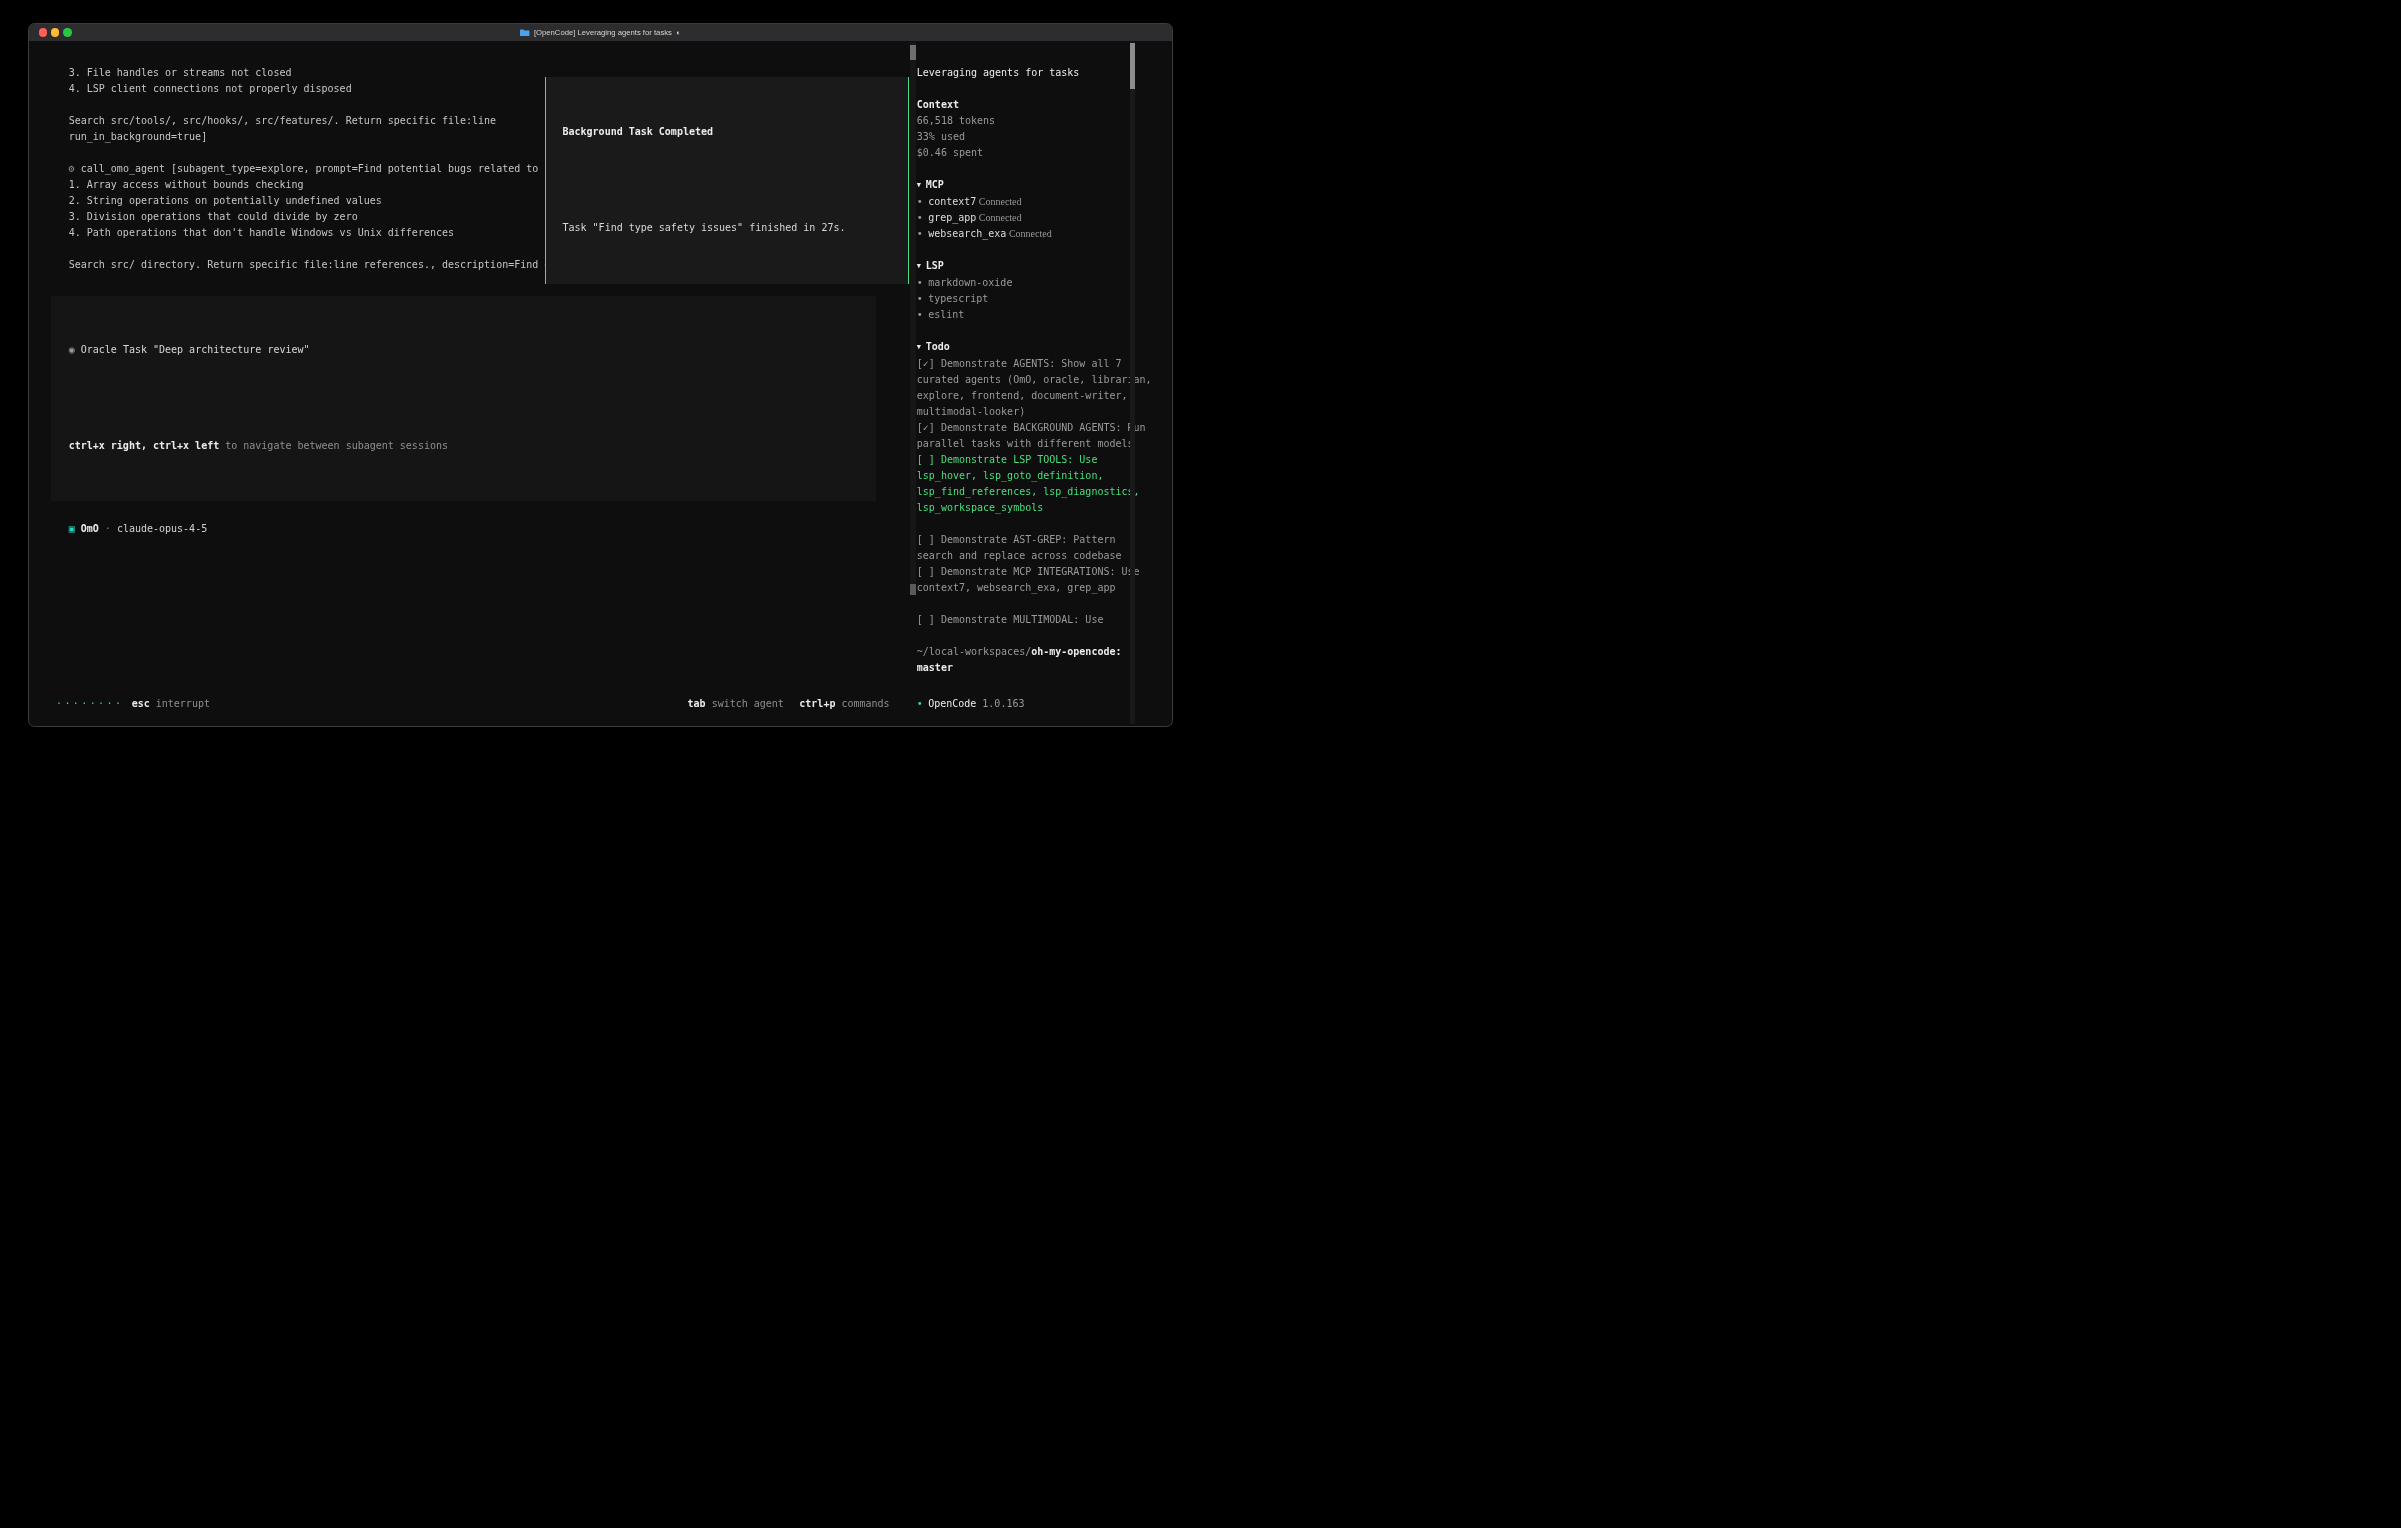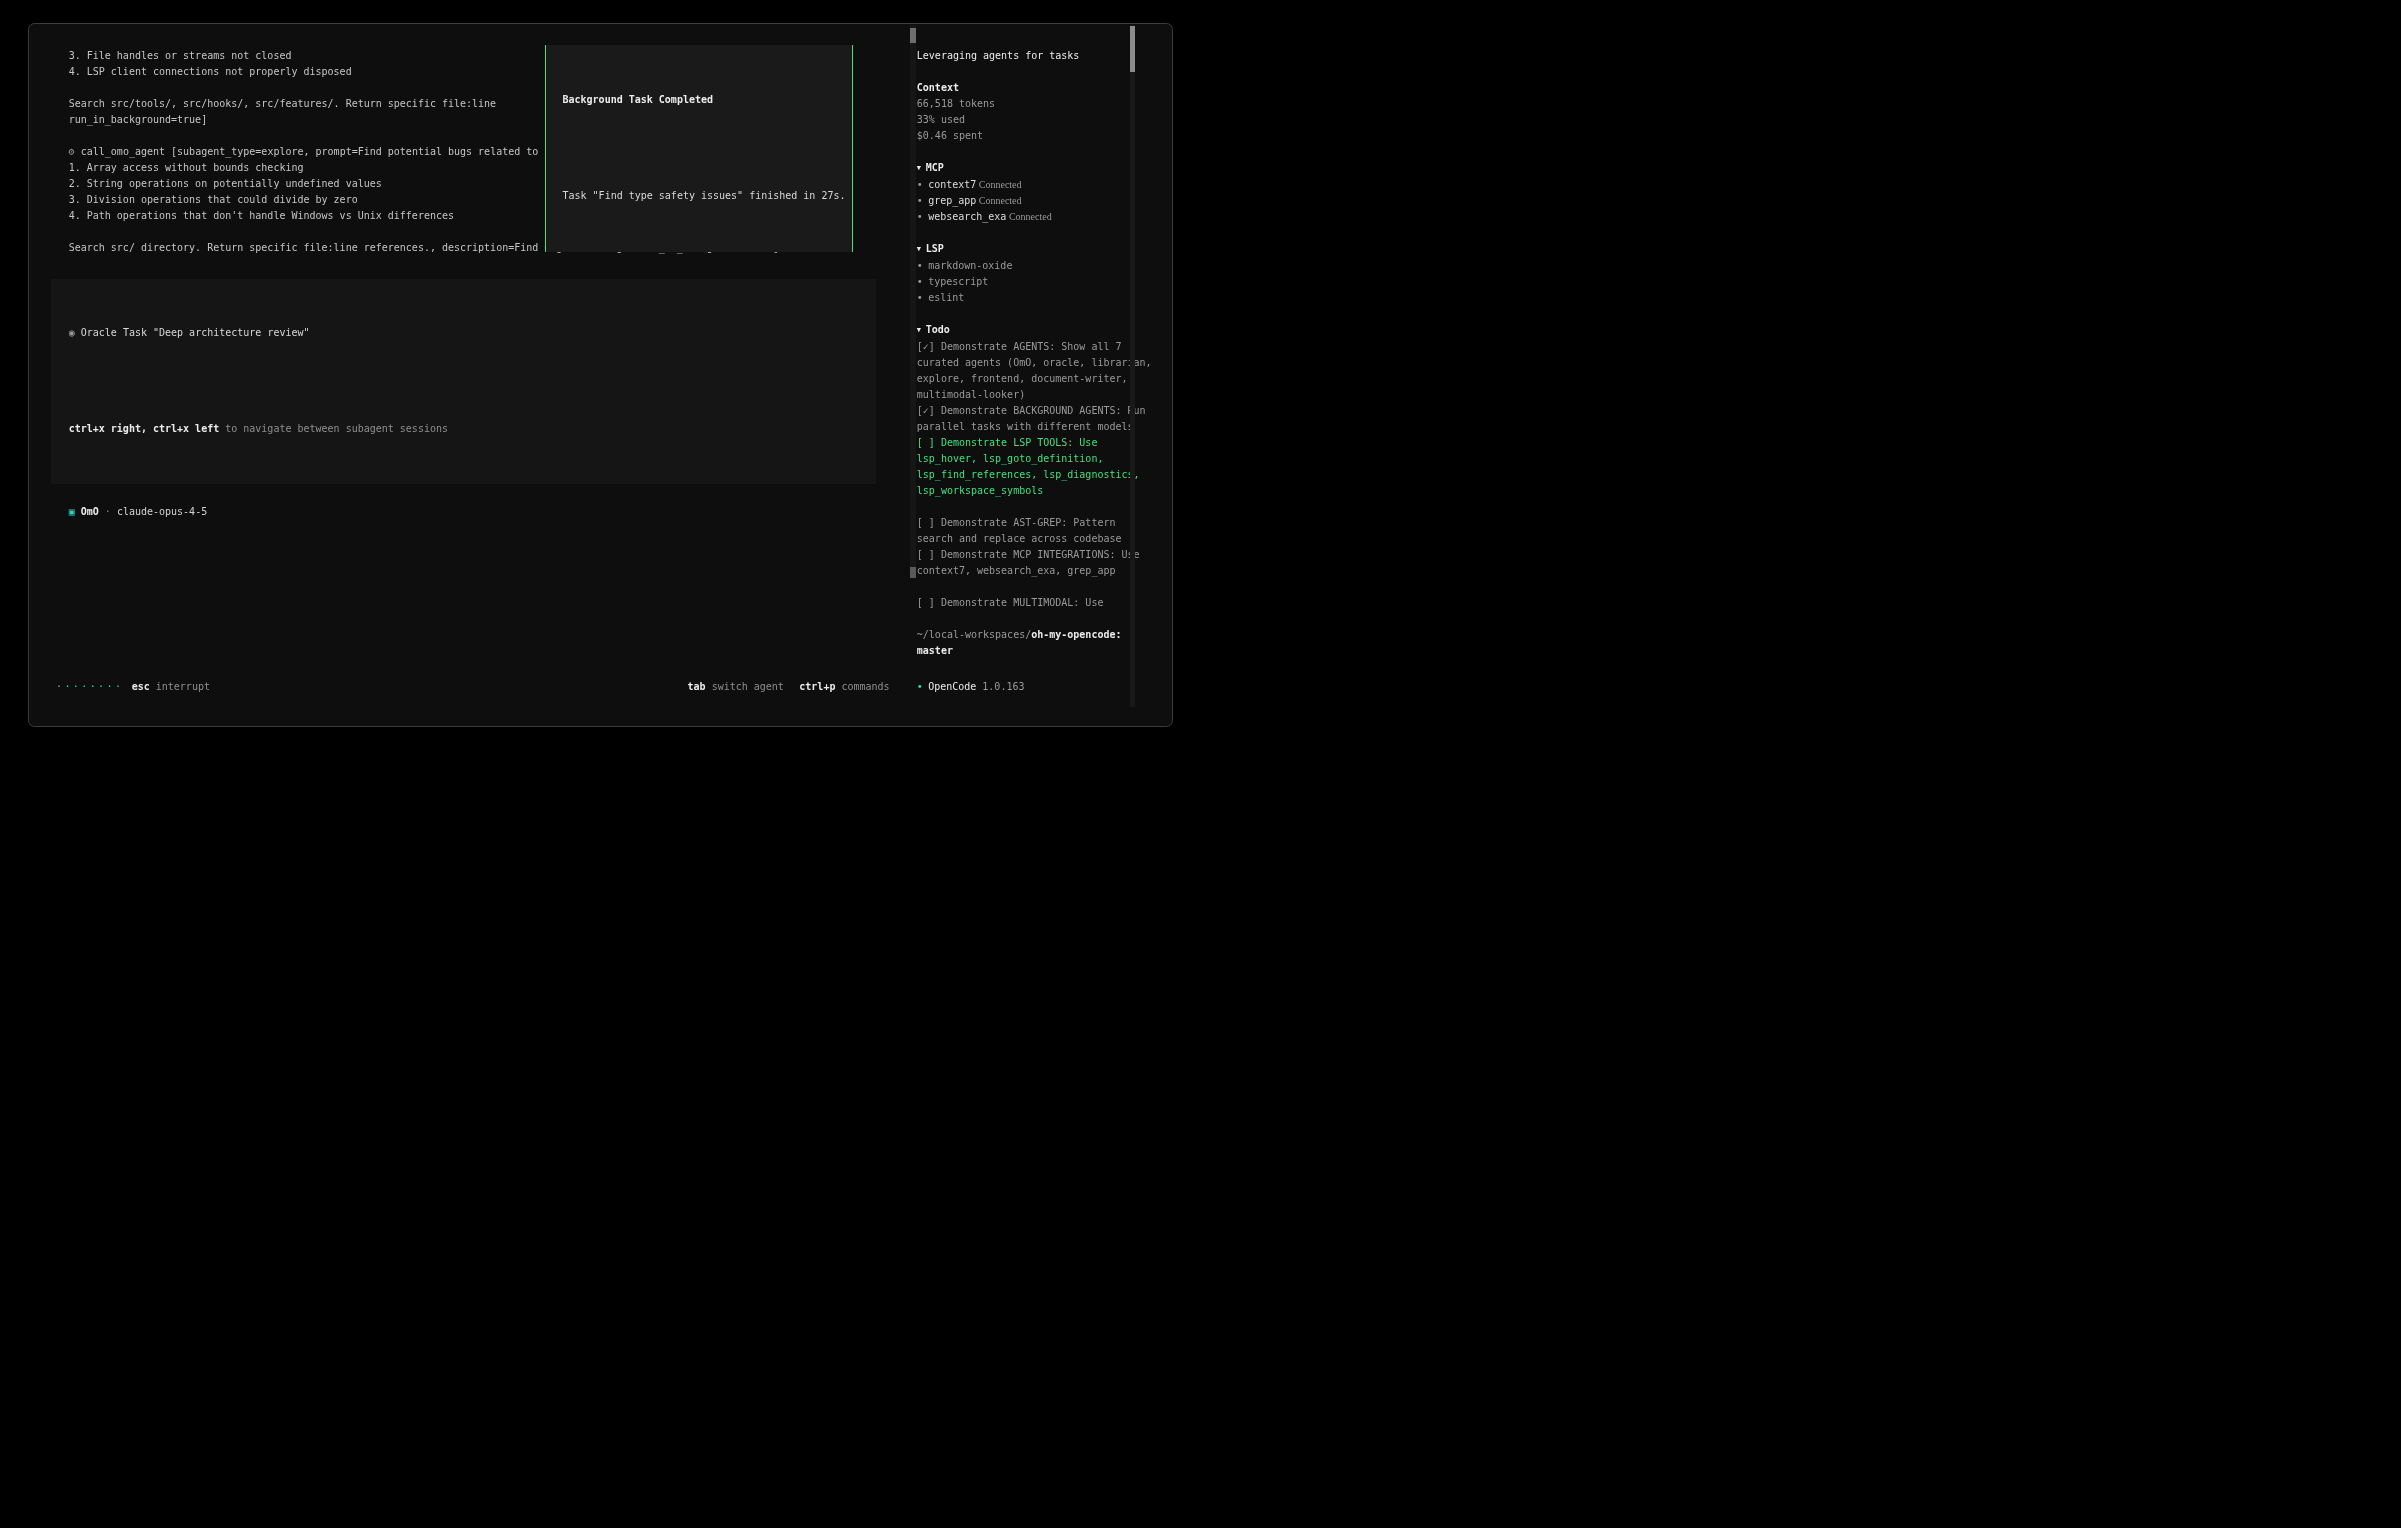--- a/index.html
+++ b/index.html
@@ -44,21 +44,21 @@
            padding:0 5.3px; border-radius:1.8px; margin-left:5.9px; }
 
   .statusbar { position:absolute; left:27px; right:15.4px; bottom:13.6px;
                display:flex; justify-content:space-between; white-space:pre; }
   .spin-dots { color:#2DD4BF; letter-spacing:2.4px; margin-right:8.3px; }
   .key { color:#ECECEC; font-weight:bold; }
   .klabel { color:#8F8F8F; }
   .status-right span.group { margin-left:15.4px; }
 
   
-  .toast { position:absolute; left:516px; top:21px; width:308px; z-index:6; background:#1A1A1A;
+  .toast { position:absolute; left:516px; top:36px; width:364px; z-index:6; background:#1A1A1A;
            border-left:1.8px solid #4ADE80; border-right:1.8px solid #4ADE80;
            padding:15.4px 16.5px; white-space:pre; }
   .toast-title { color:#ECECEC; font-weight:bold; }
   .toast-blank { height:16px; }
   .toast-body { color:#D8D8D8; }
 
   
   .sb-main { position:absolute; left:881px; top:1.2px; width:5.9px; height:553px; background:#161616; z-index:4; }
   .sb-main .thumb1 { position:absolute; left:0; top:2.4px; width:5.9px; height:15.4px; background:#6E6E6E; }
   .sb-main .thumb2 { position:absolute; left:0; top:542px; width:5.9px; height:10.6px; background:#5A5A5A; }
@@ -82,20 +82,36 @@
   .sb-footer { position:absolute; left:11.8px; bottom:13.6px; white-space:pre; }
   .foot-bullet { color:#2DD4BF; margin-right:5.3px; }
   .foot-app { color:#ECECEC; font-weight:normal; }
   .foot-ver { color:#9A9A9A; }
 </style>
 </head>
 <body>
 
 <div class="window">
 
+  <div class="titlebar">
+    <div class="lights">
+      <div class="light red"></div>
+      <div class="light yellow"></div>
+      <div class="light green"></div>
+    </div>
+    <div class="title-wrap">
+      <span style="display:inline-flex;">
+        <svg width="9.5" height="7.7" viewBox="0 0 16 13">
+            <path d="M1.5 0.8 h4.2 l1.4 1.7 h7.4 c0.8 0 1.5 0.7 1.5 1.5 v6.6 c0 0.8 -0.7 1.5 -1.5 1.5 h-13 c-0.8 0 -1.5 -0.7 -1.5 -1.5 v-8.3 c0 -0.8 0.7 -1.5 1.5 -1.5 z" fill="#4AA3F0"></path>
+          </svg>
+      </span>
+      <span>[OpenCode] Leveraging agents for tasks</span>
+      <span class="spinner-char">◐</span>
+    </div>
+  </div>
 
   <div class="content">
 
     <div class="main">
 
       <div class="tline">3. File handles or streams not closed</div>
       <div class="tline">4. LSP client connections not properly disposed</div>
       <div class="tline"></div>
       <div class="tline">Search src/tools/, src/hooks/, src/features/. Return specific file:line</div>
       <div class="tline">run_in_background=true]</div>

